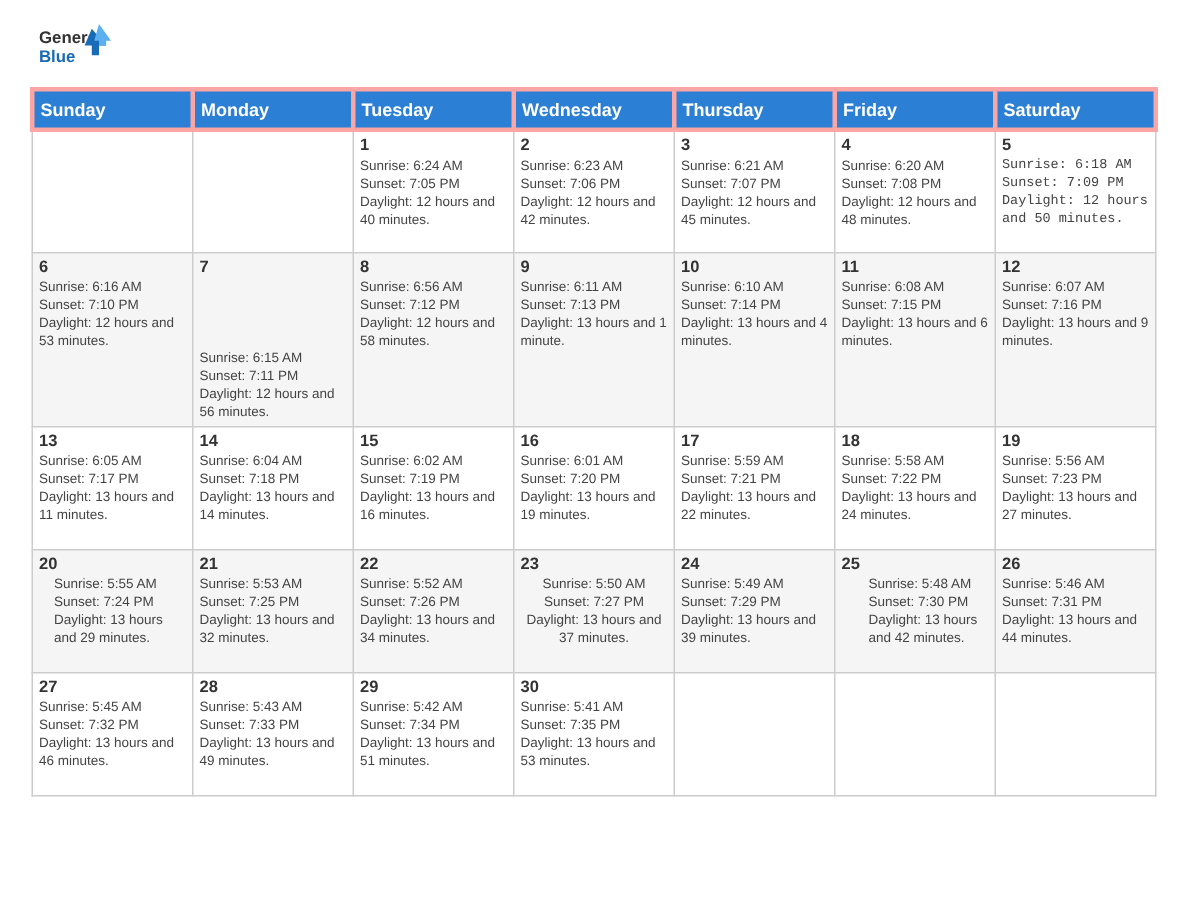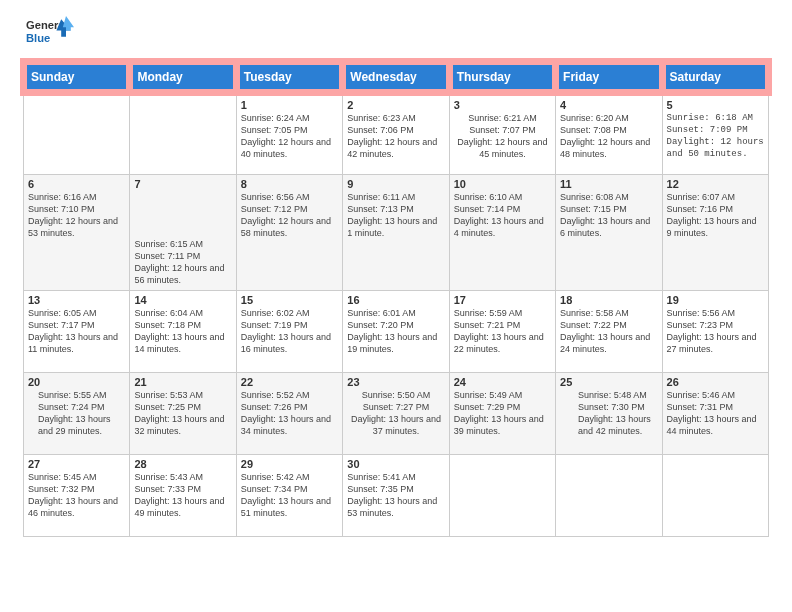--- a/index.html
+++ b/index.html
@@ -50,21 +50,21 @@
       border-collapse: collapse;
       table-layout: fixed;
     }
     thead th {
       background: #2b7fd4;
       color: #fff;
       font-size: 12px;
       font-weight: bold;
       padding: 5px 4px;
       text-align: left;
-      border: 7px solid #fca5a5;
+      border: 3px solid #fca5a5;
     }
     tbody td {
       vertical-align: top;
       border: 1px solid #ccc;
       padding: 3px 4px;
       font-size: 9.5px;
       color: #333;
       height: 82px;
     }
     tbody tr:nth-child(odd) td {
@@ -133,21 +133,21 @@
 Daylight: 12 hours and 40 minutes.</div>
           </td>
           <td>
             <span class="day-num">2</span>
             <div class="day-info" style="white-space: pre-line;">Sunrise: 6:23 AM
 Sunset: 7:06 PM
 Daylight: 12 hours and 42 minutes.</div>
           </td>
           <td>
             <span class="day-num">3</span>
-            <div class="day-info" style="white-space: pre-line; text-align: center;">Sunrise: 6:21 AM
+            <div class="day-info" style="white-space: pre-line;">Sunrise: 6:21 AM
 Sunset: 7:07 PM
 Daylight: 12 hours and 45 minutes.</div>
           </td>
           <td>
             <span class="day-num">4</span>
             <div class="day-info" style="white-space: pre-line;">Sunrise: 6:20 AM
 Sunset: 7:08 PM
 Daylight: 12 hours and 48 minutes.</div>
           </td>
           <td>

